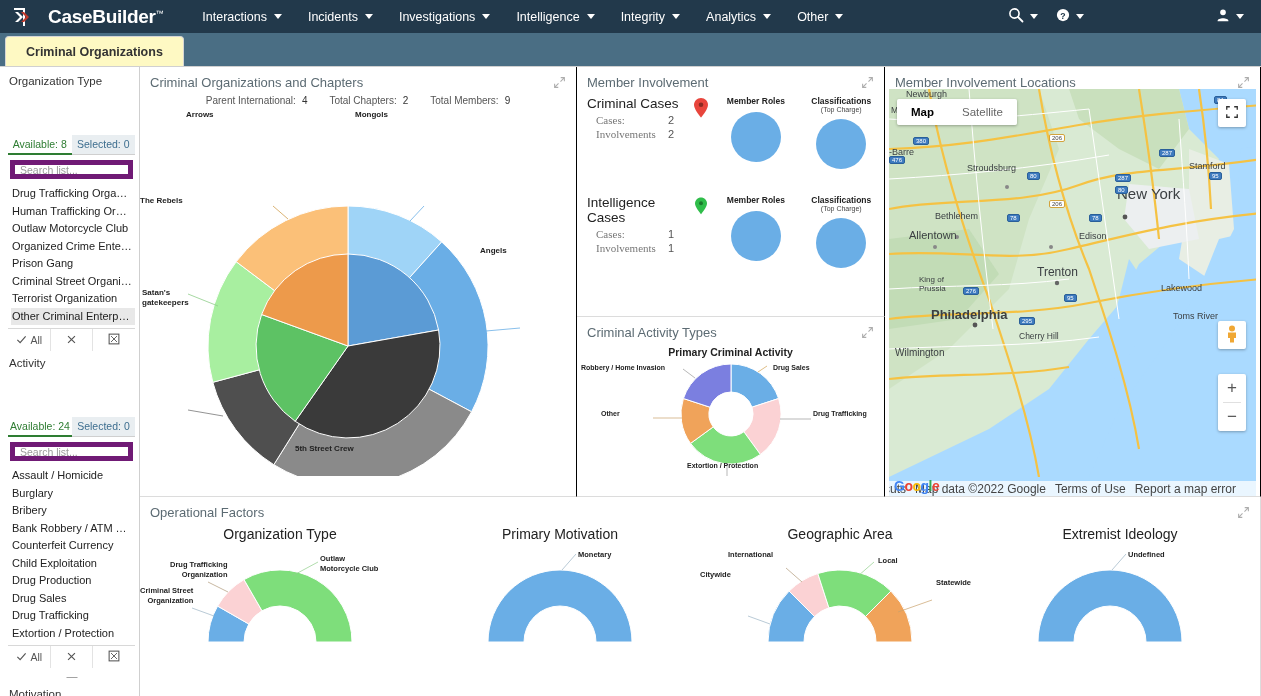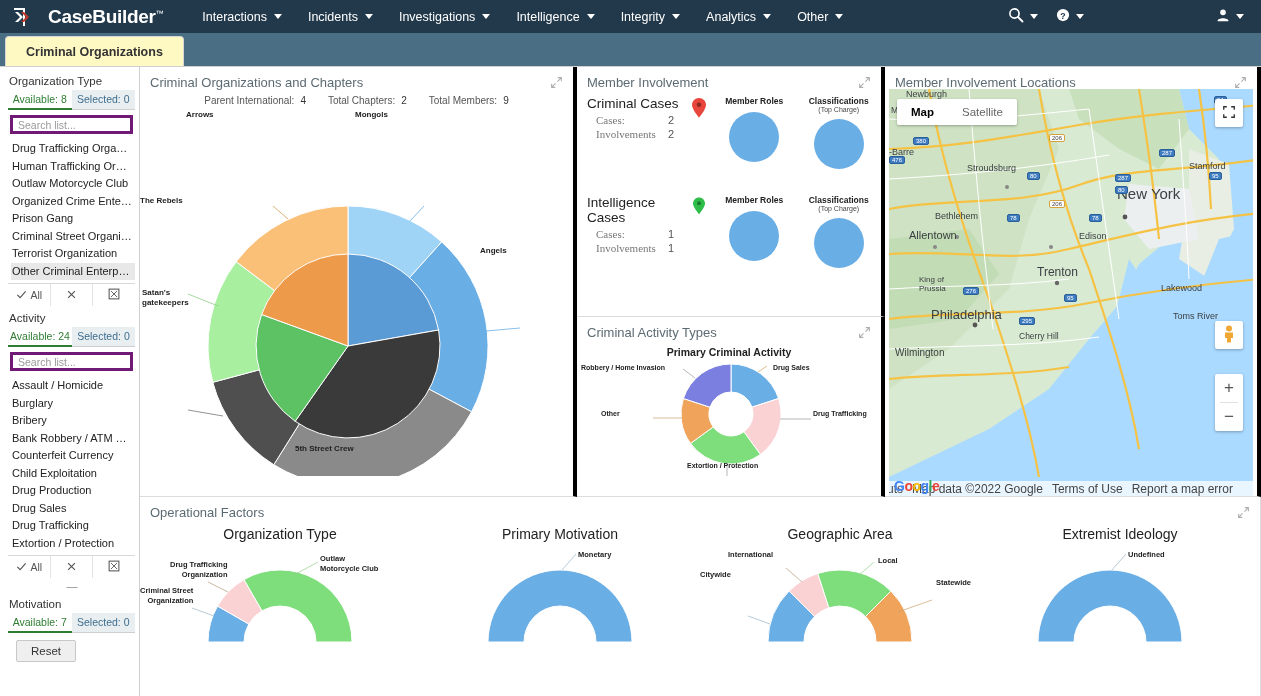--- a/index.html
+++ b/index.html
@@ -107,21 +107,21 @@
     overflow: hidden;
     position: relative;
     background: #fff;
   }
   .facet { margin-bottom: 2px; }
   .facet-title {
     font-size: 11.5px;
     color: #333;
     padding: 4px 0 3px 1px;
   }
-  .facet-tabs { display: flex; }
+  .facet-tabs { display: flex; margin-top: 45px; }
   .facet-tab {
     flex: 1;
     text-align: center;
     font-size: 10.5px;
     padding: 3px 2px;
     cursor: pointer;
     white-space: nowrap;
   }
   .facet-tab.active {
     color: #2e7d32;
@@ -129,21 +129,21 @@
     background: #fff;
   }
   .facet-tab.inactive {
     color: #3d6e8f;
     background: #e9eef1;
     border-bottom: 1px solid #cfcfcf;
   }
   .search-row {
     display: flex;
     align-items: center;
-    border: 3px solid #701a75;
+    border: 5px solid #701a75;
     margin: 5px 2px 4px 2px;
     height: 19px;
     background: #fff;
   }
   .search-row input {
     flex: 1;
     border: none;
     outline: none;
     font-size: 10.5px;
     padding-left: 5px;
@@ -206,21 +206,21 @@
     display: flex;
     flex-direction: column;
     overflow: hidden;
   }
   .panels-top {
     display: flex;
     height: 430px;
   }
   .panel {
     position: relative;
-    border-right: 4px solid #000000;
+    border-right: 1px solid #000000;
     border-bottom: 1px solid #dcdcdc;
     overflow: hidden;
     background: #fff;
   }
   .panel-title {
     font-size: 13px;
     color: #5c6b73;
     padding: 8px 10px 2px 10px;
   }
   .expand-icon {
@@ -801,21 +801,21 @@
           <div class="map-city" style="left:78px;  top:74px;  font-size:9px;">Stroudsburg</div>
           <div class="map-city" style="left:300px; top:72px;  font-size:9px;">Stamford</div>
           <div class="map-city" style="left:228px; top:96px;  font-size:15px;">New York</div>
           <div class="map-city" style="left:46px;  top:122px; font-size:9px;">Bethlehem</div>
           <div class="map-city" style="left:20px;  top:140px; font-size:11px;">Allentown</div>
           <div class="map-city" style="left:190px; top:142px; font-size:9px;">Edison</div>
           <div class="map-city" style="left:148px; top:176px; font-size:12px;">Trenton</div>
           <div class="map-city" style="left:30px;  top:186px; font-size:8px;">King of</div>
           <div class="map-city" style="left:30px;  top:195px; font-size:8px;">Prussia</div>
           <div class="map-city" style="left:272px; top:194px; font-size:9px;">Lakewood</div>
-          <div class="map-city" style="left:42px;  top:218px; font-size:13px;">Philadelphia</div>
+          <div class="map-city" style="left:42px;  top:218px; font-size:13px;font-weight:bold;">Philadelphia</div>
           <div class="map-city" style="left:284px; top:222px; font-size:9px;">Toms River</div>
           <div class="map-city" style="left:130px; top:242px; font-size:8.5px;">Cherry Hill</div>
           <div class="map-city" style="left:6px;   top:258px; font-size:10px;">Wilmington</div>
 
           <div class="map-shield i" style="left:325px; top:7px;">84</div>
           <div class="map-shield" style="left:160px; top:45px;">206</div>
           <div class="map-shield i" style="left:24px;  top:48px;">380</div>
           <div class="map-shield i" style="left:270px; top:60px;">287</div>
           <div class="map-shield i" style="left:0px;   top:67px;">476</div>
           <div class="map-shield i" style="left:138px; top:83px;">80</div>

